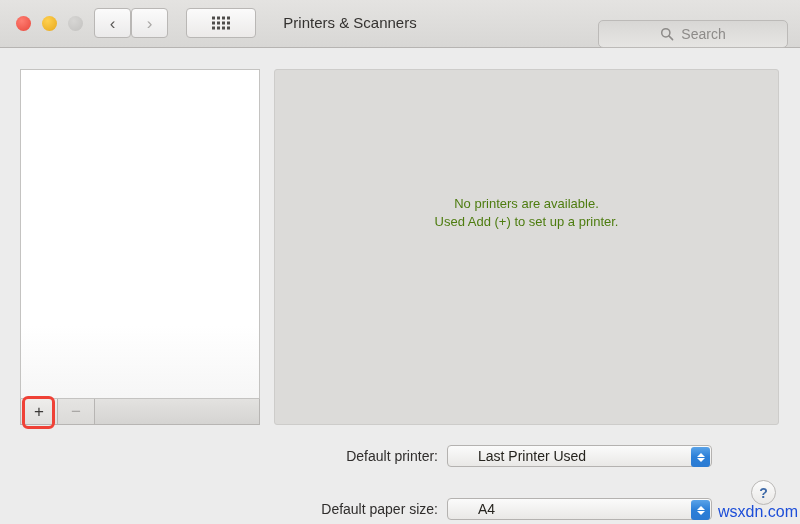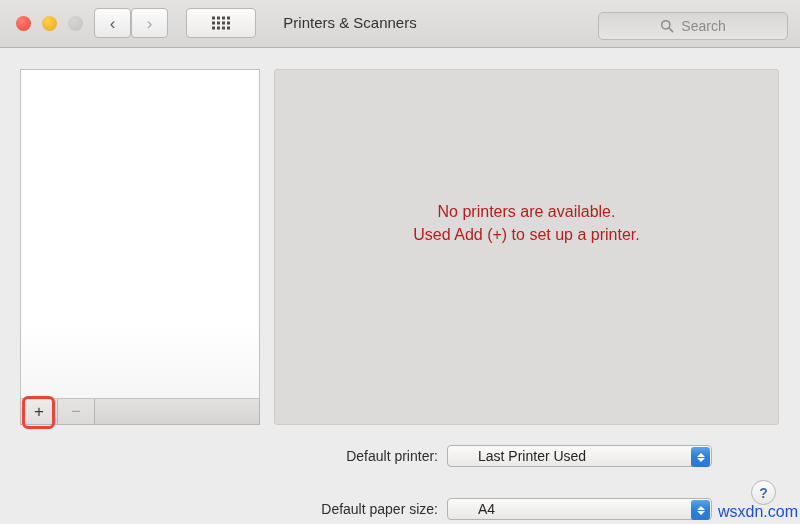--- a/index.html
+++ b/index.html
@@ -104,21 +104,21 @@
     left: 0; top: 14px;
     width: 700px;
     text-align: center;
     font-size: 15px;
     color: #343230;
   }
 
   #search-field {
     position: absolute;
     left: 598px;
-    top: 12px;
+    top: 20px;
     width: 190px;
     height: 28px;
     background: linear-gradient(to bottom, #d8d7d5, #e6e5e3);
     border: 1px solid #bcbab8;
     border-radius: 5px;
     box-sizing: border-box;
     display: flex;
     align-items: center;
     justify-content: center;
   }
@@ -192,25 +192,25 @@
     width: 505px;
     height: 356px;
     background: #dcdbd9;
     border: 1px solid #cdccca;
     border-radius: 3px;
     box-sizing: border-box;
   }
   #empty-message {
     position: absolute;
     left: 0;
-    top: 131px;
+    top: 125px;
     width: 100%;
     text-align: center;
-    font-size: 16px;
-    color: #b91c1c;
+    font-size: 13px;
+    color: #4d7c0f;
     line-height: 1.42;
   }
   #empty-message div { white-space: nowrap; }
 
   
   .setting-row {
     position: absolute;
     height: 22px;
     display: flex;
     align-items: center;

